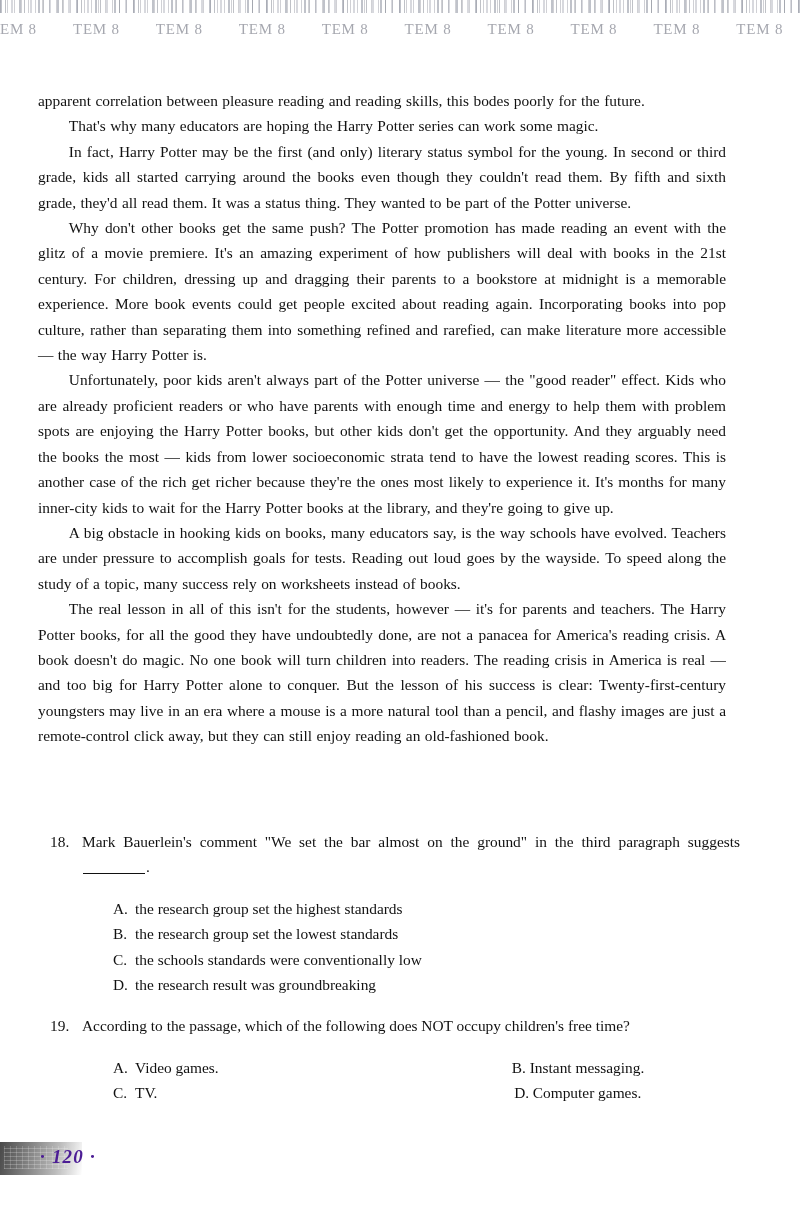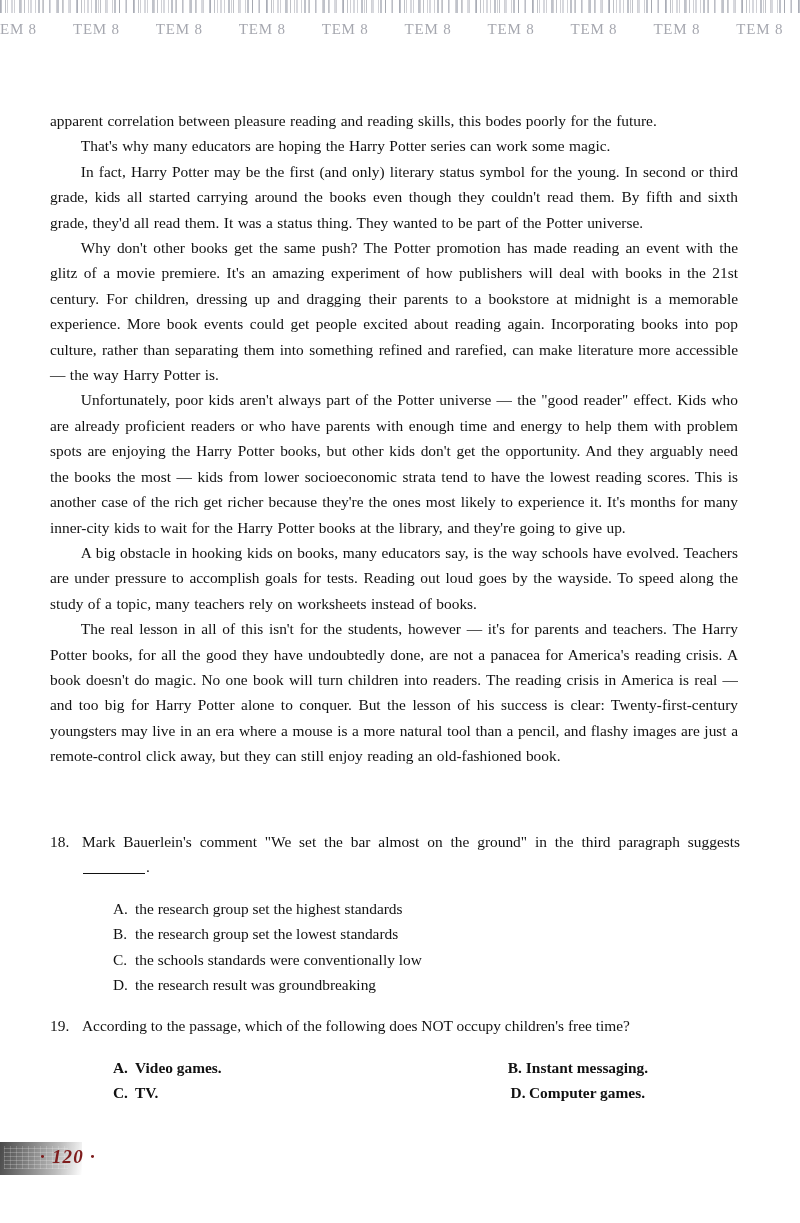--- a/index.html
+++ b/index.html
@@ -54,24 +54,23 @@
     margin-right: 36px;
     flex: 0 0 auto;
   }
   #running-head .rh-item:first-child {
     margin-left: -10px;
   }
 
   
   #page-body {
     position: absolute;
-    left: 50px;
+    left: 38px;
     top: 88px;
     width: 688px;
-    margin-top: 20px;
   }
   p.para {
     margin: 0;
     font-size: 15.4px;
     line-height: 25.4px;
     text-align: justify;
     text-indent: 2em;
     word-spacing: 0.04em;
   }
   p.para.noindent { text-indent: 0; }
@@ -109,21 +108,20 @@
     padding-left: 47px;
     margin: 16px;
   }
   .opt {
     display: block;
     white-space: nowrap;
   }
   .opt-letter { display: inline-block; width: 22px; }
   .opt-2col {
     display: flex;
-    font-weight: bold;
   }
   .opt-2col .opt-col-a { width: 315px; flex: 0 0 315px; }
   .opt-2col .opt-col-b { flex: 1 1 auto; text-align: center; }
 
   
   #page-footer {
     position: absolute;
     left: 0;
     top: 1140px;
     width: 260px;
@@ -152,21 +150,21 @@
         rgba(0,0,0,0) 1px, rgba(0,0,0,0) 6px);
   }
   #page-number {
     position: absolute;
     left: 40px;
     top: 6px;
     font-size: 19px;
     font-weight: bold;
     font-style: italic;
     letter-spacing: 1.2px;
-    color: #7f1d1d;
+    color: #4c1d95;
   }
 </style>
 </head>
 <body>
 
 <div id="scan-noise"></div>
 
 <div id="running-head">
   <span class="rh-item">TEM 8</span>
   <span class="rh-item">TEM 8</span>
@@ -179,21 +177,21 @@
   <span class="rh-item">TEM 8</span>
   <span class="rh-item">TEM 8</span>
 </div>
 
 <div id="page-body">
   <p class="para noindent">apparent correlation between pleasure reading and reading skills, this bodes poorly for the future.</p>
   <p class="para">That's why many educators are hoping the Harry Potter series can work some magic.</p>
   <p class="para">In fact, Harry Potter may be the first (and only) literary status symbol for the young. In second or third grade, kids all started carrying around the books even though they couldn't read them. By fifth and sixth grade, they'd all read them. It was a status thing. They wanted to be part of the Potter universe.</p>
   <p class="para">Why don't other books get the same push? The Potter promotion has made reading an event with the glitz of a movie premiere. It's an amazing experiment of how publishers will deal with books in the 21st century. For children, dressing up and dragging their parents to a bookstore at midnight is a memorable experience. More book events could get people excited about reading again. Incorporating books into pop culture, rather than separating them into something refined and rarefied, can make literature more accessible — the way Harry Potter is.</p>
   <p class="para">Unfortunately, poor kids aren't always part of the Potter universe — the "good reader" effect. Kids who are already proficient readers or who have parents with enough time and energy to help them with problem spots are enjoying the Harry Potter books, but other kids don't get the opportunity. And they arguably need the books the most — kids from lower socioeconomic strata tend to have the lowest reading scores. This is another case of the rich get richer because they're the ones most likely to experience it. It's months for many inner-city kids to wait for the Harry Potter books at the library, and they're going to give up.</p>
-  <p class="para">A big obstacle in hooking kids on books, many educators say, is the way schools have evolved. Teachers are under pressure to accomplish goals for tests. Reading out loud goes by the wayside. To speed along the study of a topic, many teachers rely on worksheets instead of books.</p>
+  <p class="para">A big obstacle in hooking kids on books, many educators say, is the way schools have evolved. Teachers are under pressure to accomplish goals for tests. Reading out loud goes by the wayside. To speed along the study of a topic, many success rely on worksheets instead of books.</p>
   <p class="para">The real lesson in all of this isn't for the students, however — it's for parents and teachers. The Harry Potter books, for all the good they have undoubtedly done, are not a panacea for America's reading crisis. A book doesn't do magic. No one book will turn children into readers. The reading crisis in America is real — and too big for Harry Potter alone to conquer. But the lesson of his success is clear: Twenty-first-century youngsters may live in an era where a mouse is a more natural tool than a pencil, and flashy images are just a remote-control click away, but they can still enjoy reading an old-fashioned book.</p>
 </div>
 
 <div id="questions">
 
   <div class="q-block">
     <div class="q-stem">
       <span class="q-num">18.</span><span>Mark Bauerlein's comment "We set the bar almost on the ground" in the third paragraph suggests</span>
       <span class="q-blank"></span><span>.</span>
     </div>

